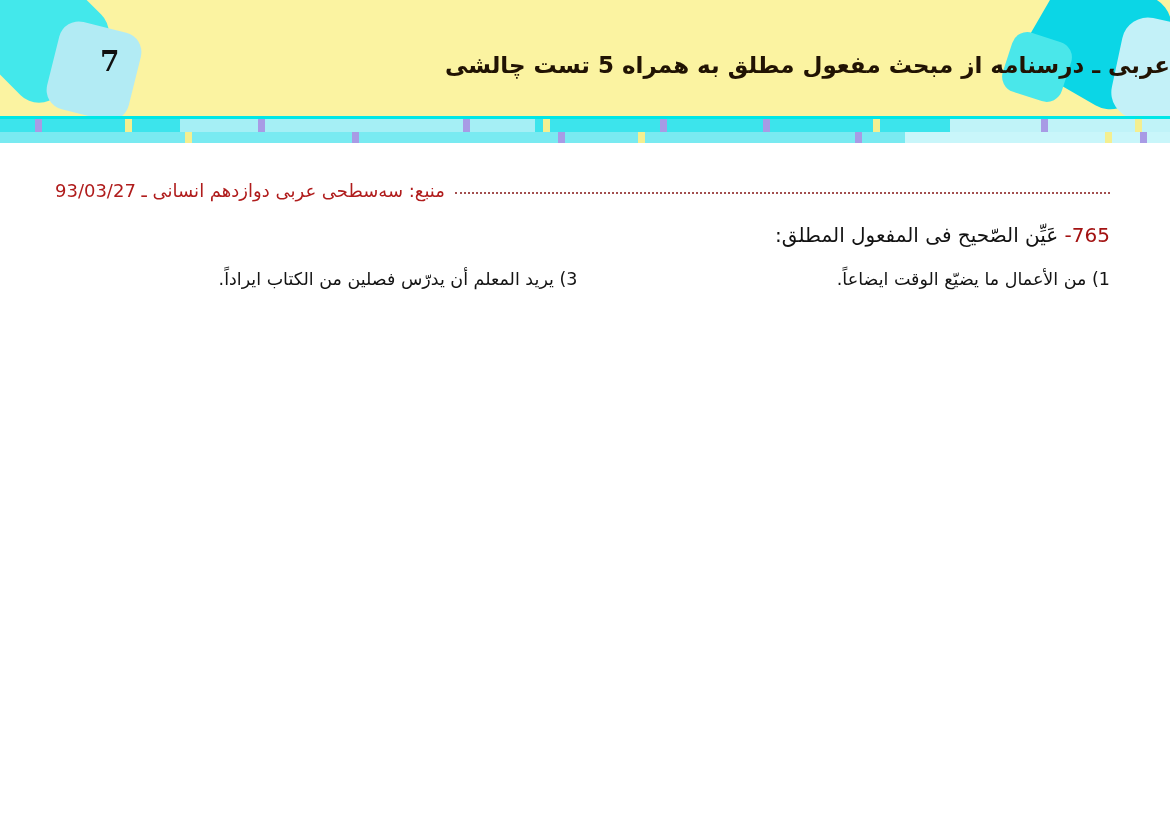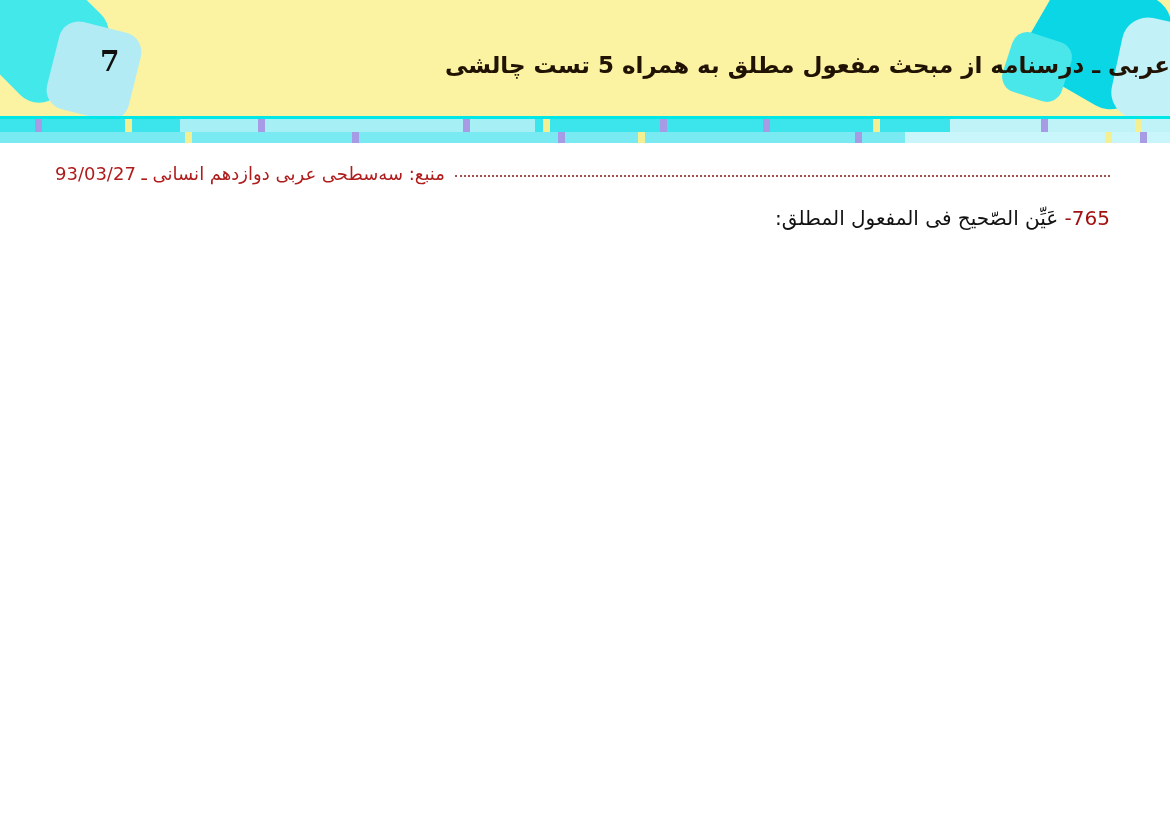--- a/index.html
+++ b/index.html
@@ -41,21 +41,21 @@
   .s-b1-l1 { position:absolute; left:180px; top:3px;  width:355px; height:13px; background:#A5EFF5; }
   .s-b1-l2 { position:absolute; left:950px; top:3px;  width:220px; height:13px; background:#C0F3F8; }
   .s-b2-l1 { position:absolute; left:905px; top:16px; width:265px; height:11px; background:#C9F6FA; }
   .tk { position:absolute; width:7px; }
   .b1 { top:3px;  height:13px; }
   .b2 { top:16px; height:11px; }
   .tk-y { background:#F4EF90; }
   .tk-p { background:#A89BE5; }
 
   
-  .main { padding:11px 60px 0 55px; direction:rtl; }
+  .main { padding:28px 60px 0 55px; direction:rtl; }
 
   .source-line {
     display:flex; align-items:flex-end; gap:10px;
     height:30px; font-size:18px;
   }
   .dots-leader { flex:1 1 auto; border-bottom:2px dotted #A34F4F; margin-bottom:7px; }
   .source-text { color:#B01C1C; white-space:nowrap; flex:0 0 auto; }
 
   .question {
     margin-top:18px;
@@ -119,16 +119,18 @@
       <span class="dots-leader"></span>
       <span class="source-text">منبع: سه‌سطحی عربی دوازدهم انسانی ـ 93/03/27</span>
     </div>
 
     <div class="question">
       <span class="q-number">765-</span>
       <span class="q-text">عَيِّن الصّحيح فی المفعول المطلق:</span>
     </div>
 
     <div class="options">
+      <div class="option">1) من الأعمال ما يضيّع الوقت ايضاعاً.</div>
+      <div class="option">3) يريد المعلم أن يدرّس فصلين من الكتاب ايراداً.</div>
     </div>
 
   </main>
 </div>
 
 </body></html>

